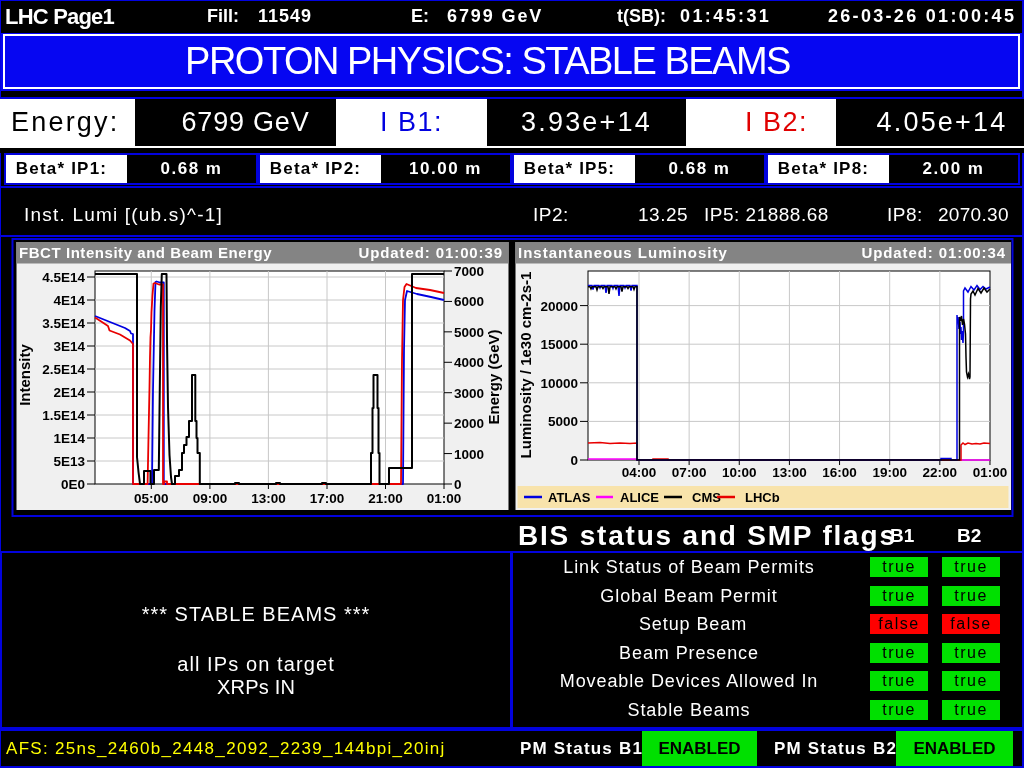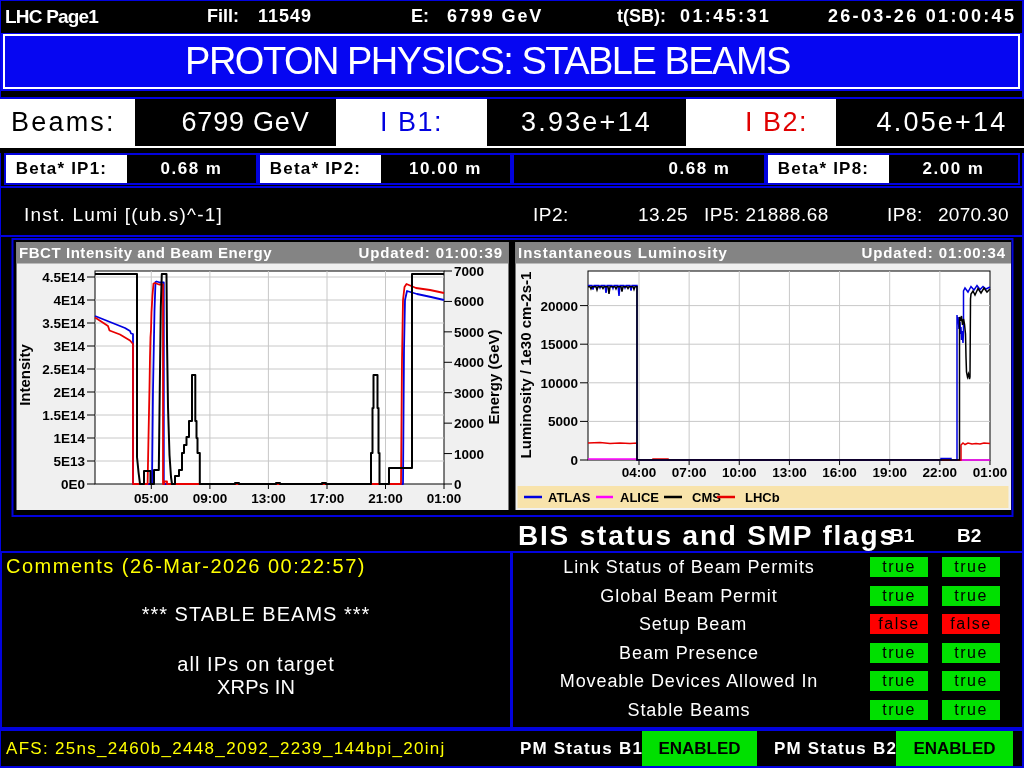--- a/index.html
+++ b/index.html
@@ -15,55 +15,56 @@
   font-weight:bold;font-size:17px;text-align:center;letter-spacing:1.5px;}
 .lrow{top:195px;height:40px;line-height:40px;font-size:19px;color:#fff;}
 .bis{height:20px;line-height:20px;font-size:18px;color:#fff;letter-spacing:0.9px;}
 .vbox{position:absolute;width:58px;height:20px;line-height:20px;font-size:16px;color:#000;text-align:center;letter-spacing:1.5px;}
 .bot{top:731px;height:22px;line-height:35px;}
 .bhd{top:521px;height:30px;line-height:30px;font-weight:bold;font-size:19px;color:#fff;}
 </style></head>
 <body>
 <div id="page">
 
-  <div class="ab topt" style="left:5px;letter-spacing:-0.8px;font-size:19px;">LHC Page1</div>
+  <div class="ab topt" style="left:5px;letter-spacing:-0.8px;font-size:22px;">LHC Page1</div>
   <div class="ab topt" style="left:207px;">Fill:</div>
   <div class="ab topt" style="left:258px;letter-spacing:1px;">11549</div>
   <div class="ab topt" style="left:411px;">E:</div>
   <div class="ab topt" style="left:447px;letter-spacing:1.9px;">6799 GeV</div>
   <div class="ab topt" style="left:617px;">t(SB):</div>
   <div class="ab topt" style="left:680px;letter-spacing:2.4px;">01:45:31</div>
   <div class="ab topt" style="left:828px;letter-spacing:2.3px;">26-03-26 01:00:45</div>
   <div class="edge" style="left:0;top:0;width:1024px;height:1px;"></div>
   <div class="edge" style="left:0;top:0;width:1px;height:768px;"></div>
   <div class="edge" style="left:1022px;top:0;width:2px;height:768px;"></div>
 
   <div class="ab" style="left:1px;top:33px;width:1021px;height:58px;background:#0606f2;
     text-align:center;line-height:56px;
     font-size:38px;letter-spacing:-1.5px;color:#fff;padding-right:48px;box-sizing:border-box;">PROTON PHYSICS: STABLE BEAMS<div style="position:absolute;left:2px;top:1px;right:2px;bottom:2px;border:2px solid #fff;"></div></div>
 
   <div class="ab" style="left:0;top:97px;width:1024px;height:51px;background:#fff;"></div>
   <div class="edge" style="left:0;top:97px;width:1024px;height:2px;"></div>
-  <div class="ab erow" style="left:1px;width:134px;background:#fff;color:#000;text-align:left;padding-left:10px;letter-spacing:2.2px;box-sizing:border-box;">Beams:</div>
+  <div class="ab erow" style="left:1px;width:134px;background:#fff;color:#000;text-align:left;padding-left:10px;letter-spacing:2.2px;box-sizing:border-box;">Energy:</div>
   <div class="ab erow" style="left:135px;width:201px;background:#000;color:#fff;letter-spacing:0.8px;text-indent:20px;">6799 GeV</div>
   <div class="ab erow" style="left:336px;width:151px;background:#fff;color:#0202e0;letter-spacing:1.5px;">I B1:</div>
   <div class="ab erow" style="left:487px;width:199px;background:#000;color:#fff;letter-spacing:2.2px;">3.93e+14</div>
   <div class="ab erow" style="left:686px;width:150px;background:#fff;color:#e00000;letter-spacing:1.5px;text-indent:31px;">I B2:</div>
   <div class="ab erow" style="left:836px;width:187px;background:#000;color:#fff;letter-spacing:2.2px;text-indent:9px;padding-left:8px;">4.05e+14</div>
   <div class="ab" style="left:0;top:148px;width:1024px;height:5px;background:#000;"></div>
 
   <div class="ab brow" style="left:4px;width:254px;">
       <div class="blab">Beta* IP1:</div>
       <div class="bval">0.68 m</div>
     </div>
   <div class="ab brow" style="left:258px;width:254px;">
       <div class="blab">Beta* IP2:</div>
       <div class="bval">10.00 m</div>
     </div>
   <div class="ab brow" style="left:512px;width:254px;">
+      <div class="blab">Beta* IP5:</div>
       <div class="bval">0.68 m</div>
     </div>
   <div class="ab brow" style="left:766px;width:254px;">
       <div class="blab">Beta* IP8:</div>
       <div class="bval">2.00 m</div>
     </div>
   <div class="edge" style="left:0;top:186px;width:1024px;height:2px;"></div>
 
   <div class="ab lrow" style="left:16px;letter-spacing:1.2px;margin-left:8px;">Inst. Lumi [(ub.s)^-1]</div>
   <div class="ab lrow" style="left:533px;letter-spacing:0.5px;">IP2:</div>
@@ -145,21 +146,20 @@
     <text x="682" y="264.5" font-size="13" font-weight="bold" fill="#000">CMS</text>
     <path d="M707,260 H725" stroke="#e80000" stroke-width="2.5"></path>
     <text x="735" y="264.5" font-size="13" font-weight="bold" fill="#000">LHCb</text>
   </svg>
 
   <div class="ab bhd" style="left:518px;letter-spacing:1.8px;font-size:28px;">BIS status and SMP flags</div>
   <div class="ab bhd" style="left:890px;">B1</div>
   <div class="ab bhd" style="left:957px;">B2</div>
 
   <div class="ab" style="left:0;top:551px;width:512px;height:178px;border:2px solid #0202dd;box-sizing:border-box;background:#000;">
-    <div class="ab" style="left:4px;top:0px;height:26px;line-height:26px;font-size:20px;color:#ffff00;letter-spacing:1.5px;">Comments (26-Mar-2026 00:22:57)</div>
     <div class="ab" style="left:0;top:50px;width:508px;text-align:center;font-size:20px;color:#fff;letter-spacing:1.0px;">*** STABLE BEAMS ***</div>
     <div class="ab" style="left:0;top:100px;width:508px;text-align:center;font-size:20px;color:#fff;letter-spacing:1.1px;">all IPs on target</div>
     <div class="ab" style="left:0;top:123px;width:508px;text-align:center;font-size:20px;color:#fff;letter-spacing:0.2px;">XRPs IN</div>
   </div>
 
   <div class="ab" style="left:511px;top:551px;width:513px;height:178px;border:2px solid #0202dd;box-sizing:border-box;background:#000;"></div>
   <div class="ab bis" style="left:511px;width:356px;top:557px;text-align:center;">Link Status of Beam Permits</div>
   <div class="ab bis" style="left:511px;width:356px;top:586px;text-align:center;">Global Beam Permit</div>
   <div class="ab bis" style="left:515px;width:356px;top:614px;text-align:center;">Setup Beam</div>
   <div class="ab bis" style="left:511px;width:356px;top:643px;text-align:center;">Beam Presence</div>

